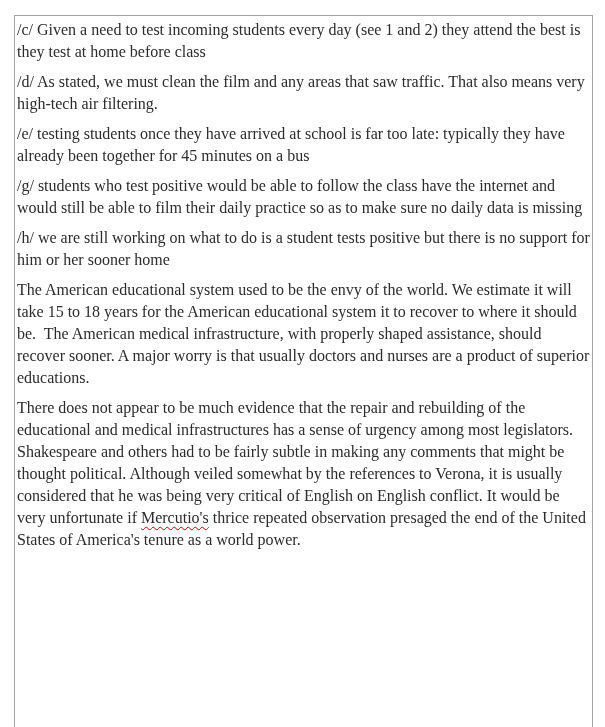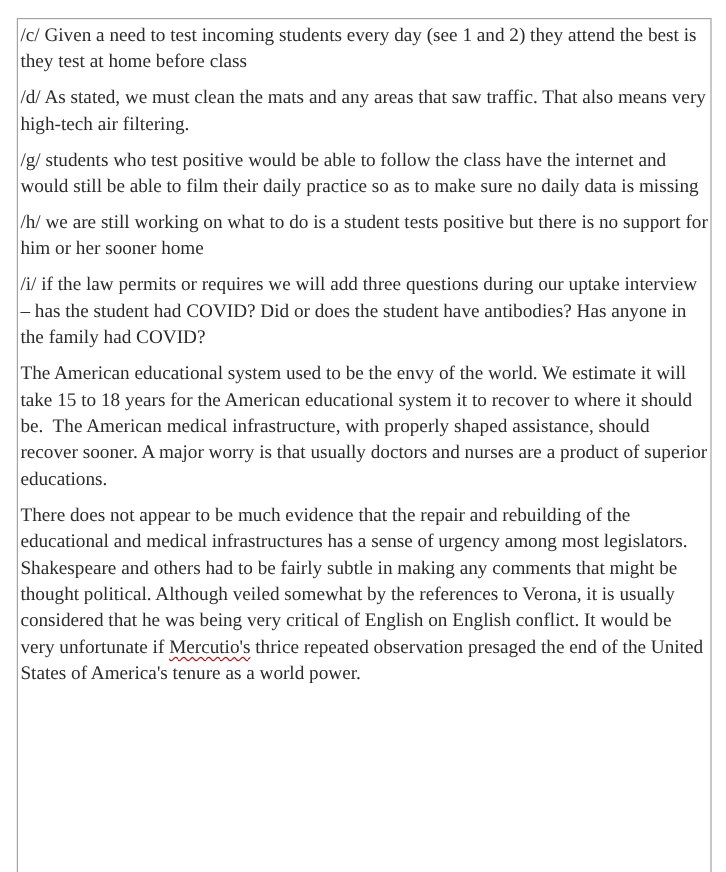--- a/index.html
+++ b/index.html
@@ -45,20 +45,20 @@
     text-decoration-skip-ink: none;
     text-underline-offset: 3px;
   }
 </style>
 </head>
 <body>
 
 <div class="page">
   <div class="text-frame">
       <p><span>/c/ Given a need to test incoming students every day (see 1 and 2) they attend the best is they test at home before class</span></p>
-      <p><span>/d/ As stated, we must clean the mats and any areas that saw traffic. That also means very high-tech air filtering.</span></p>
+      <p><span>/d/ As stated, we must clean the film and any areas that saw traffic. That also means very high-tech air filtering.</span></p>
+      <p><span>/e/ testing students once they have arrived at school is far too late: typically they have already been together for 45 minutes on a bus</span></p>
       <p><span>/g/ students who test positive would be able to follow the class have the internet and would still be able to film their daily practice so as to make sure no daily data is missing</span></p>
       <p><span>/h/ we are still working on what to do is a student tests positive but there is no support for him or her sooner home</span></p>
-      <p><span>/i/ if the law permits or requires we will add three questions during our uptake interview – has the student had COVID? Did or does the student have antibodies? Has anyone in the family had COVID?</span></p>
       <p><span>The American educational system used to be the envy of the world. We estimate it will take 15 to 18 years for the American educational system it to recover to where it should be.  The American medical infrastructure, with properly shaped assistance, should recover sooner. A major worry is that usually doctors and nurses are a product of superior educations.</span></p>
       <p><span>There does not appear to be much evidence that the repair and rebuilding of the educational and medical infrastructures has a sense of urgency among most legislators. Shakespeare and others had to be fairly subtle in making any comments that might be thought political. Although veiled somewhat by the references to Verona, it is usually considered that he was being very critical of English on English conflict. It would be very unfortunate if </span><span class="misspelled">Mercutio's</span><span> thrice repeated observation presaged the end of the United States of America's tenure as a world power.</span></p>
     </div>
 </div>
 
 </body></html>

